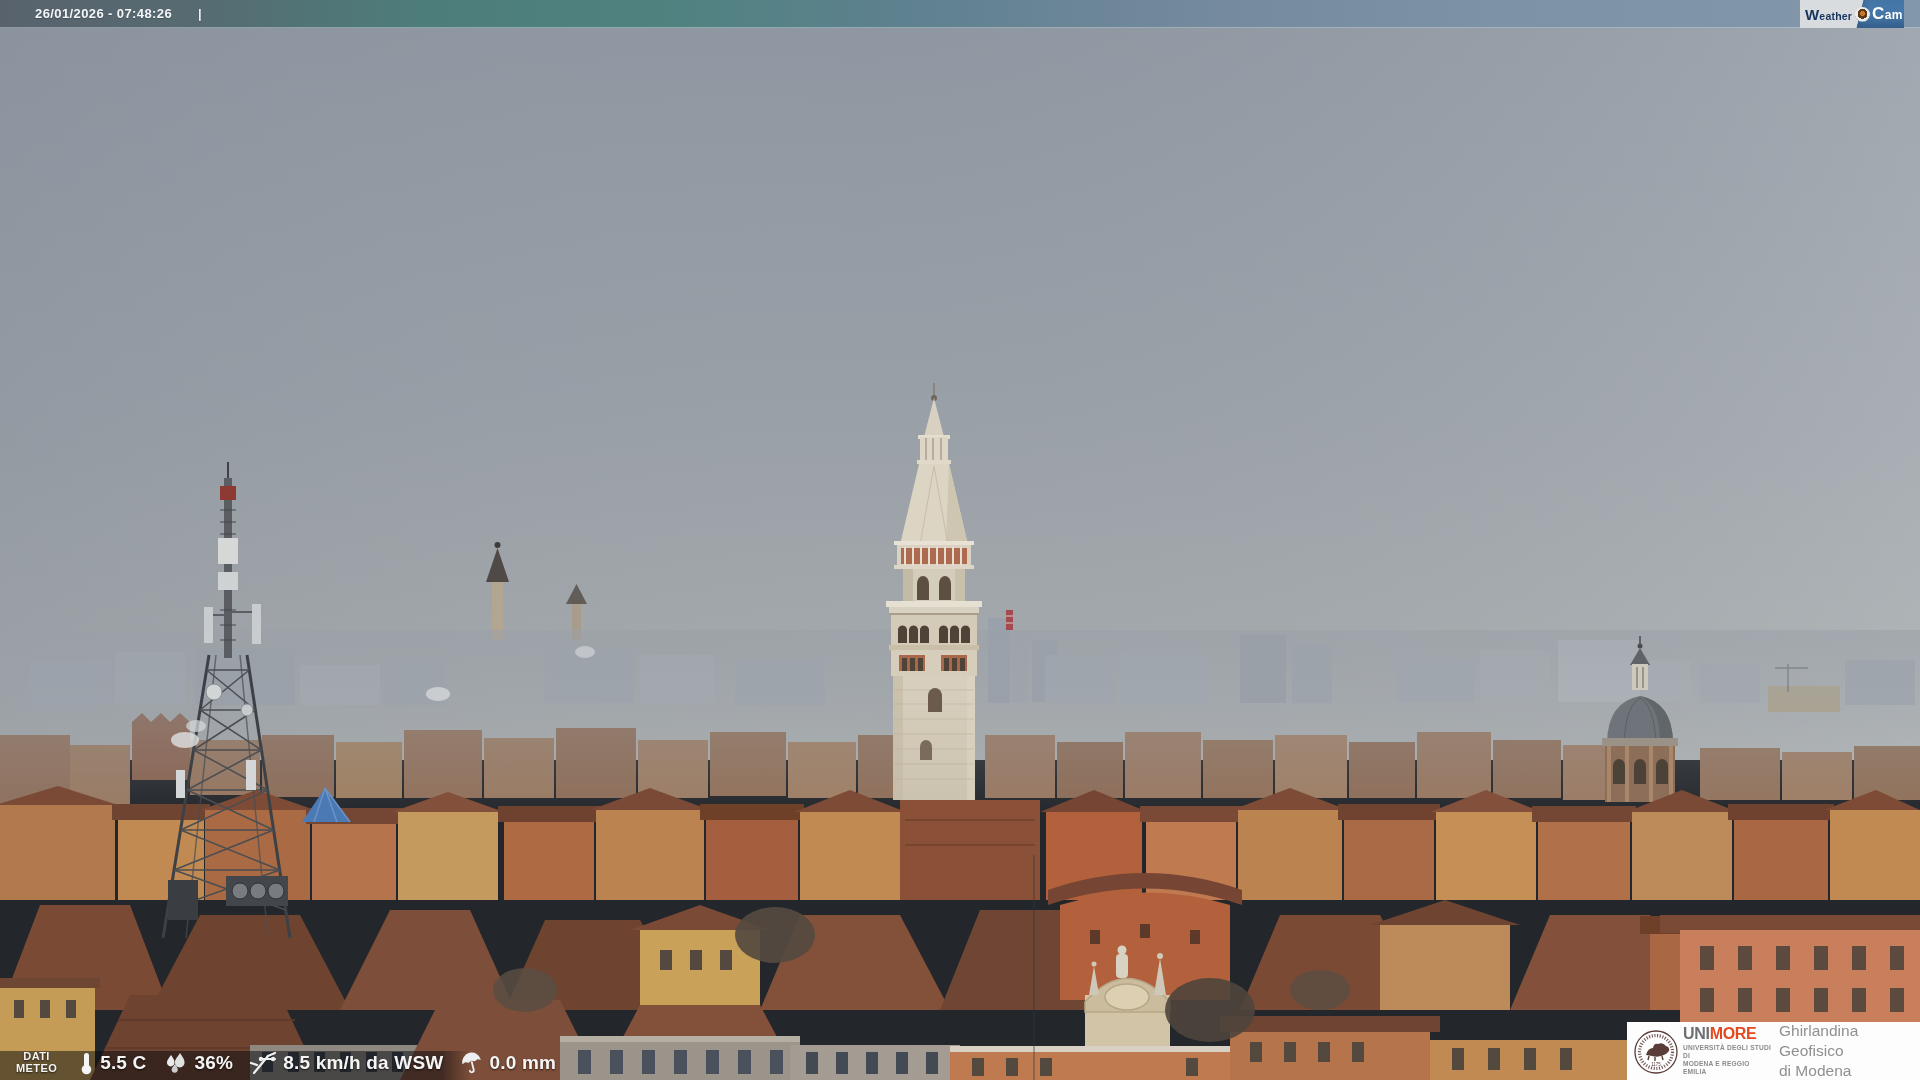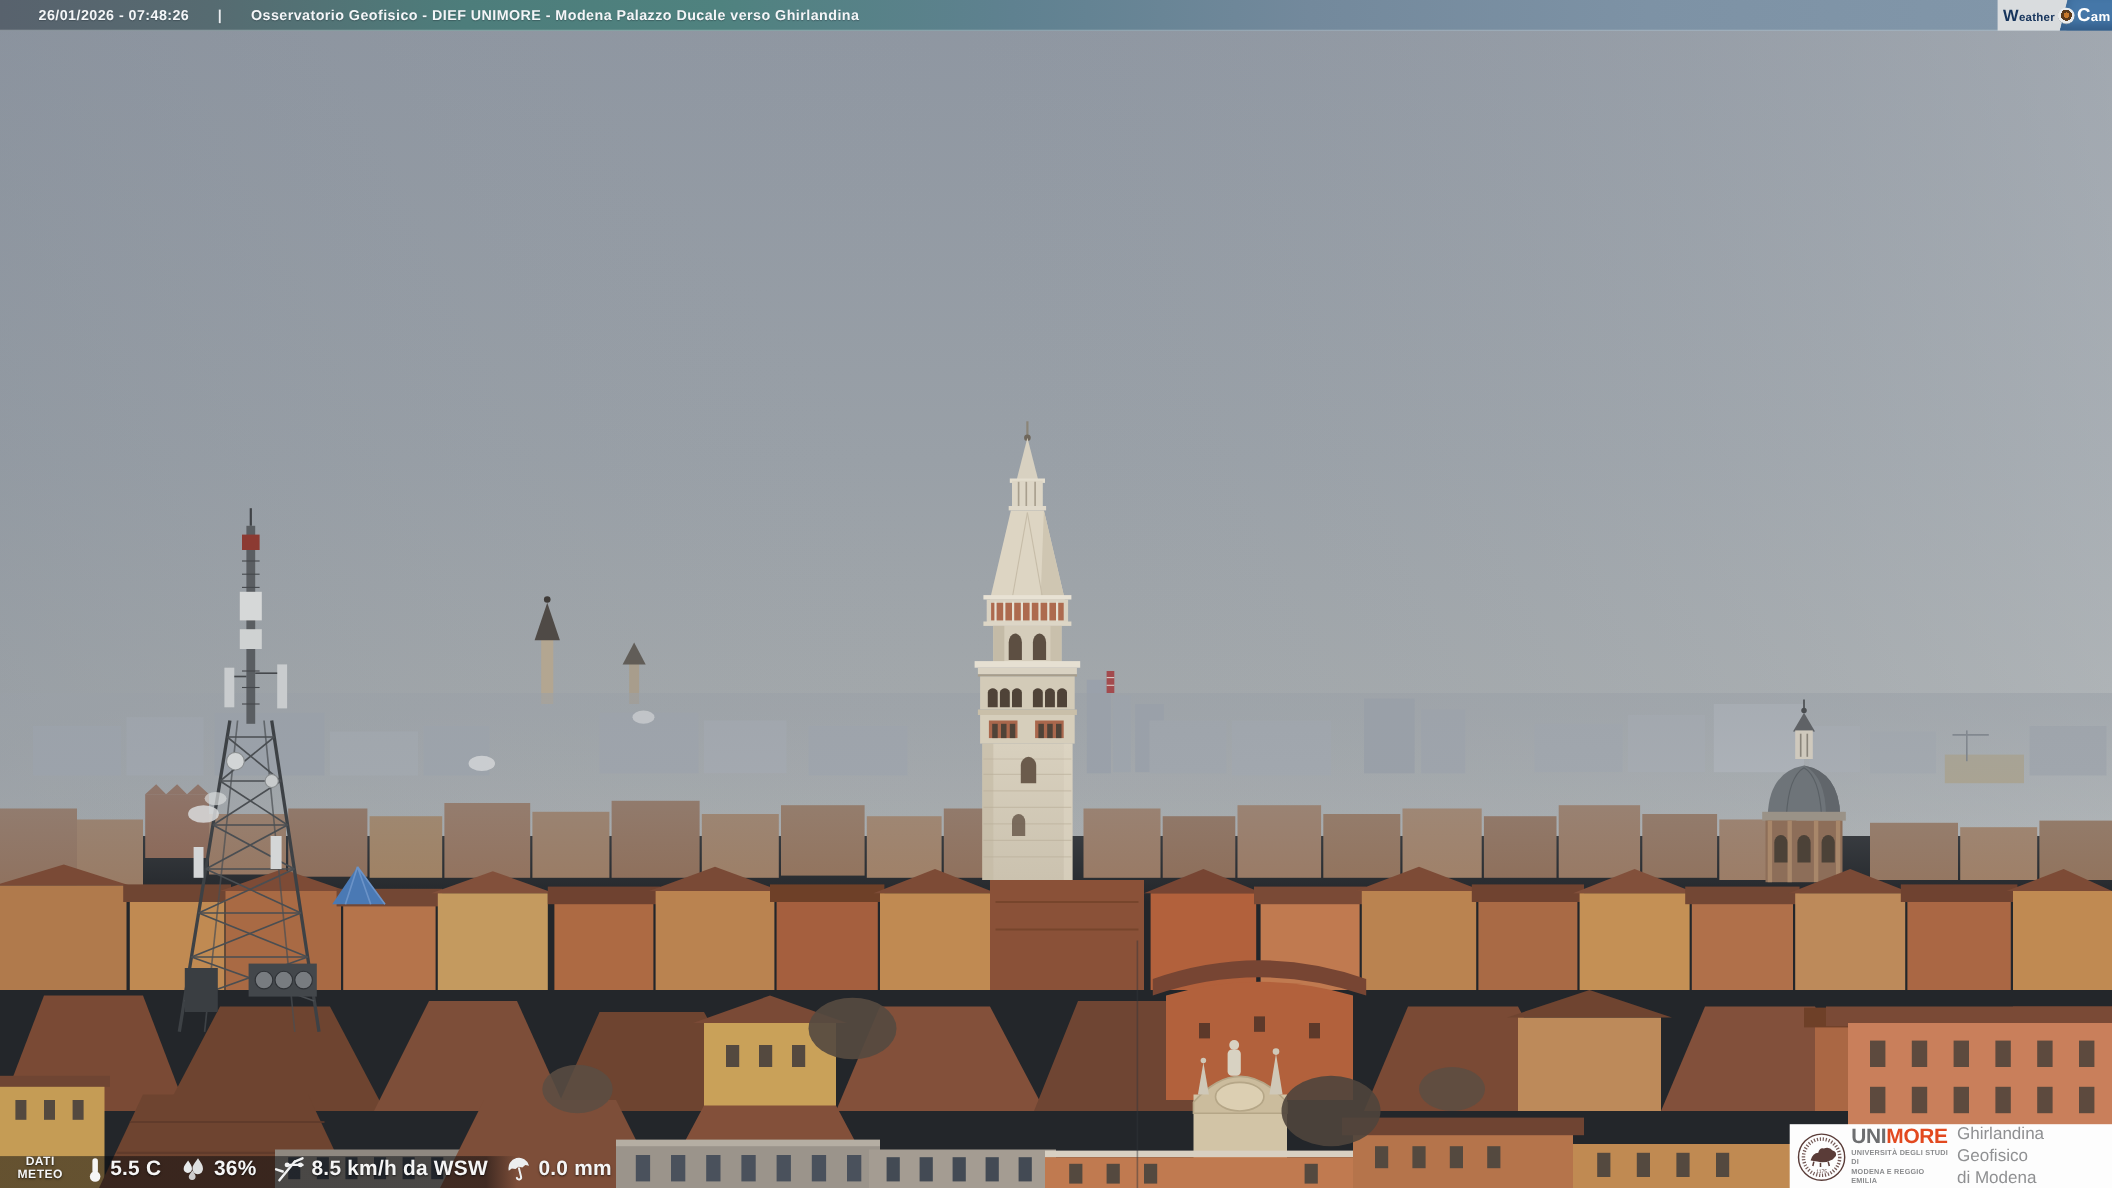--- a/index.html
+++ b/index.html
@@ -11,21 +11,21 @@
   .topbar{position:absolute;top:0;left:0;width:1920px;height:27px;z-index:5;
     background:linear-gradient(90deg,#58626d 0%,#566b71 10%,#4d7d7b 22%,#4f827f 34%,
                #5f8190 48%,#73899c 62%,#7d92a5 78%,#8297aa 100%);
     border-bottom:1px solid rgba(215,222,226,.45);
     display:flex;align-items:center;color:#f4f6f8;font-weight:bold;
     font-size:13px;letter-spacing:.4px;text-shadow:0 1px 1px rgba(30,40,50,.35);}
   .topbar .ts{margin-left:35px;}
   .topbar .sep{margin:0 26px;font-weight:bold;opacity:.95;}
 
   
-  .wc-logo{position:absolute;top:0;right:0;width:104px;height:28px;z-index:6;overflow:hidden;}
+  .wc-logo{position:absolute;top:0;right:16px;width:104px;height:28px;z-index:6;overflow:hidden;}
   .wc-gray{position:absolute;top:0;left:-6px;width:72px;height:28px;background:#d9dcde;
            transform:skewX(-14deg);}
   .wc-blue{position:absolute;top:0;right:-8px;width:52px;height:28px;background:#4577a8;
            transform:skewX(-14deg);box-shadow:inset 0 -6px 8px rgba(20,45,80,.35);}
   .wc-inner{position:absolute;inset:0;display:flex;align-items:center;}
   .wc-weather{display:inline-block;color:#16345c;font-weight:bold;font-size:10.5px;
               letter-spacing:.2px;margin-left:5px;}
   .wc-weather::first-letter{font-size:15px;}
   .wc-lens{display:inline-block;width:15px;height:15px;border-radius:50%;margin:0 2px 0 3px;
     background:radial-gradient(circle at 50% 45%,#c8782a 0 2.5px,#5d3a1a 2.5px 5px,
@@ -42,21 +42,21 @@
   .meteo .vdiv{width:1px;height:18px;background:rgba(255,255,255,.28);margin:0 10px 0 12px;}
   .reading{display:flex;align-items:center;margin-right:16px;}
   .reading svg{margin-right:6px;flex:none;}
   .reading .val{font-size:19px;letter-spacing:.2px;text-shadow:0 1px 2px rgba(0,0,0,.7);white-space:nowrap;}
 
   
   .uni-box{position:absolute;right:0;bottom:0;width:293px;height:58px;z-index:6;
     background:#fdfdfd;display:flex;align-items:center;}
   .uni-seal{flex:none;margin:2px 4px 0 6px;}
   .uni-text{flex:none;width:88px;}
-  .uni-acronym{font-size:19px;font-weight:bold;letter-spacing:-.3px;line-height:1;}
+  .uni-acronym{font-size:16px;font-weight:bold;letter-spacing:-.3px;line-height:1;}
   .uni-gray{color:#6d6e70;}
   .uni-red{color:#e2491f;}
   .uni-sub{margin-top:2px;font-size:6.6px;color:#8a8b8d;letter-spacing:.2px;line-height:1.25;
            text-transform:uppercase;font-weight:bold;}
   .osg-text{margin-left:8px;color:#8f9092;font-size:15.5px;line-height:1.3;}
 </style>
 </head>
 <body>
 
 <div class="stage">
@@ -462,21 +462,20 @@
       <ellipse cx="185" cy="740" rx="14" ry="8" opacity=".85"></ellipse>
       <ellipse cx="196" cy="726" rx="10" ry="6" opacity=".7"></ellipse>
       <ellipse cx="438" cy="694" rx="12" ry="7" opacity=".75"></ellipse>
       <ellipse cx="585" cy="652" rx="10" ry="6" opacity=".6"></ellipse>
     </g>
   </svg>
 
   <div class="topbar">
     <span class="ts">26/01/2026 - 07:48:26</span>
     <span class="sep">|</span>
-    <span class="title">Osservatorio Geofisico - DIEF UNIMORE - Modena Palazzo Ducale verso Ghirlandina</span>
   </div>
 
   <div class="wc-logo">
     <div class="wc-gray"></div>
     <div class="wc-blue"></div>
     <div class="wc-inner">
       <span class="wc-weather">Weather</span>
       <span class="wc-lens"></span>
       <span class="wc-cam">Cam</span>
     </div>

